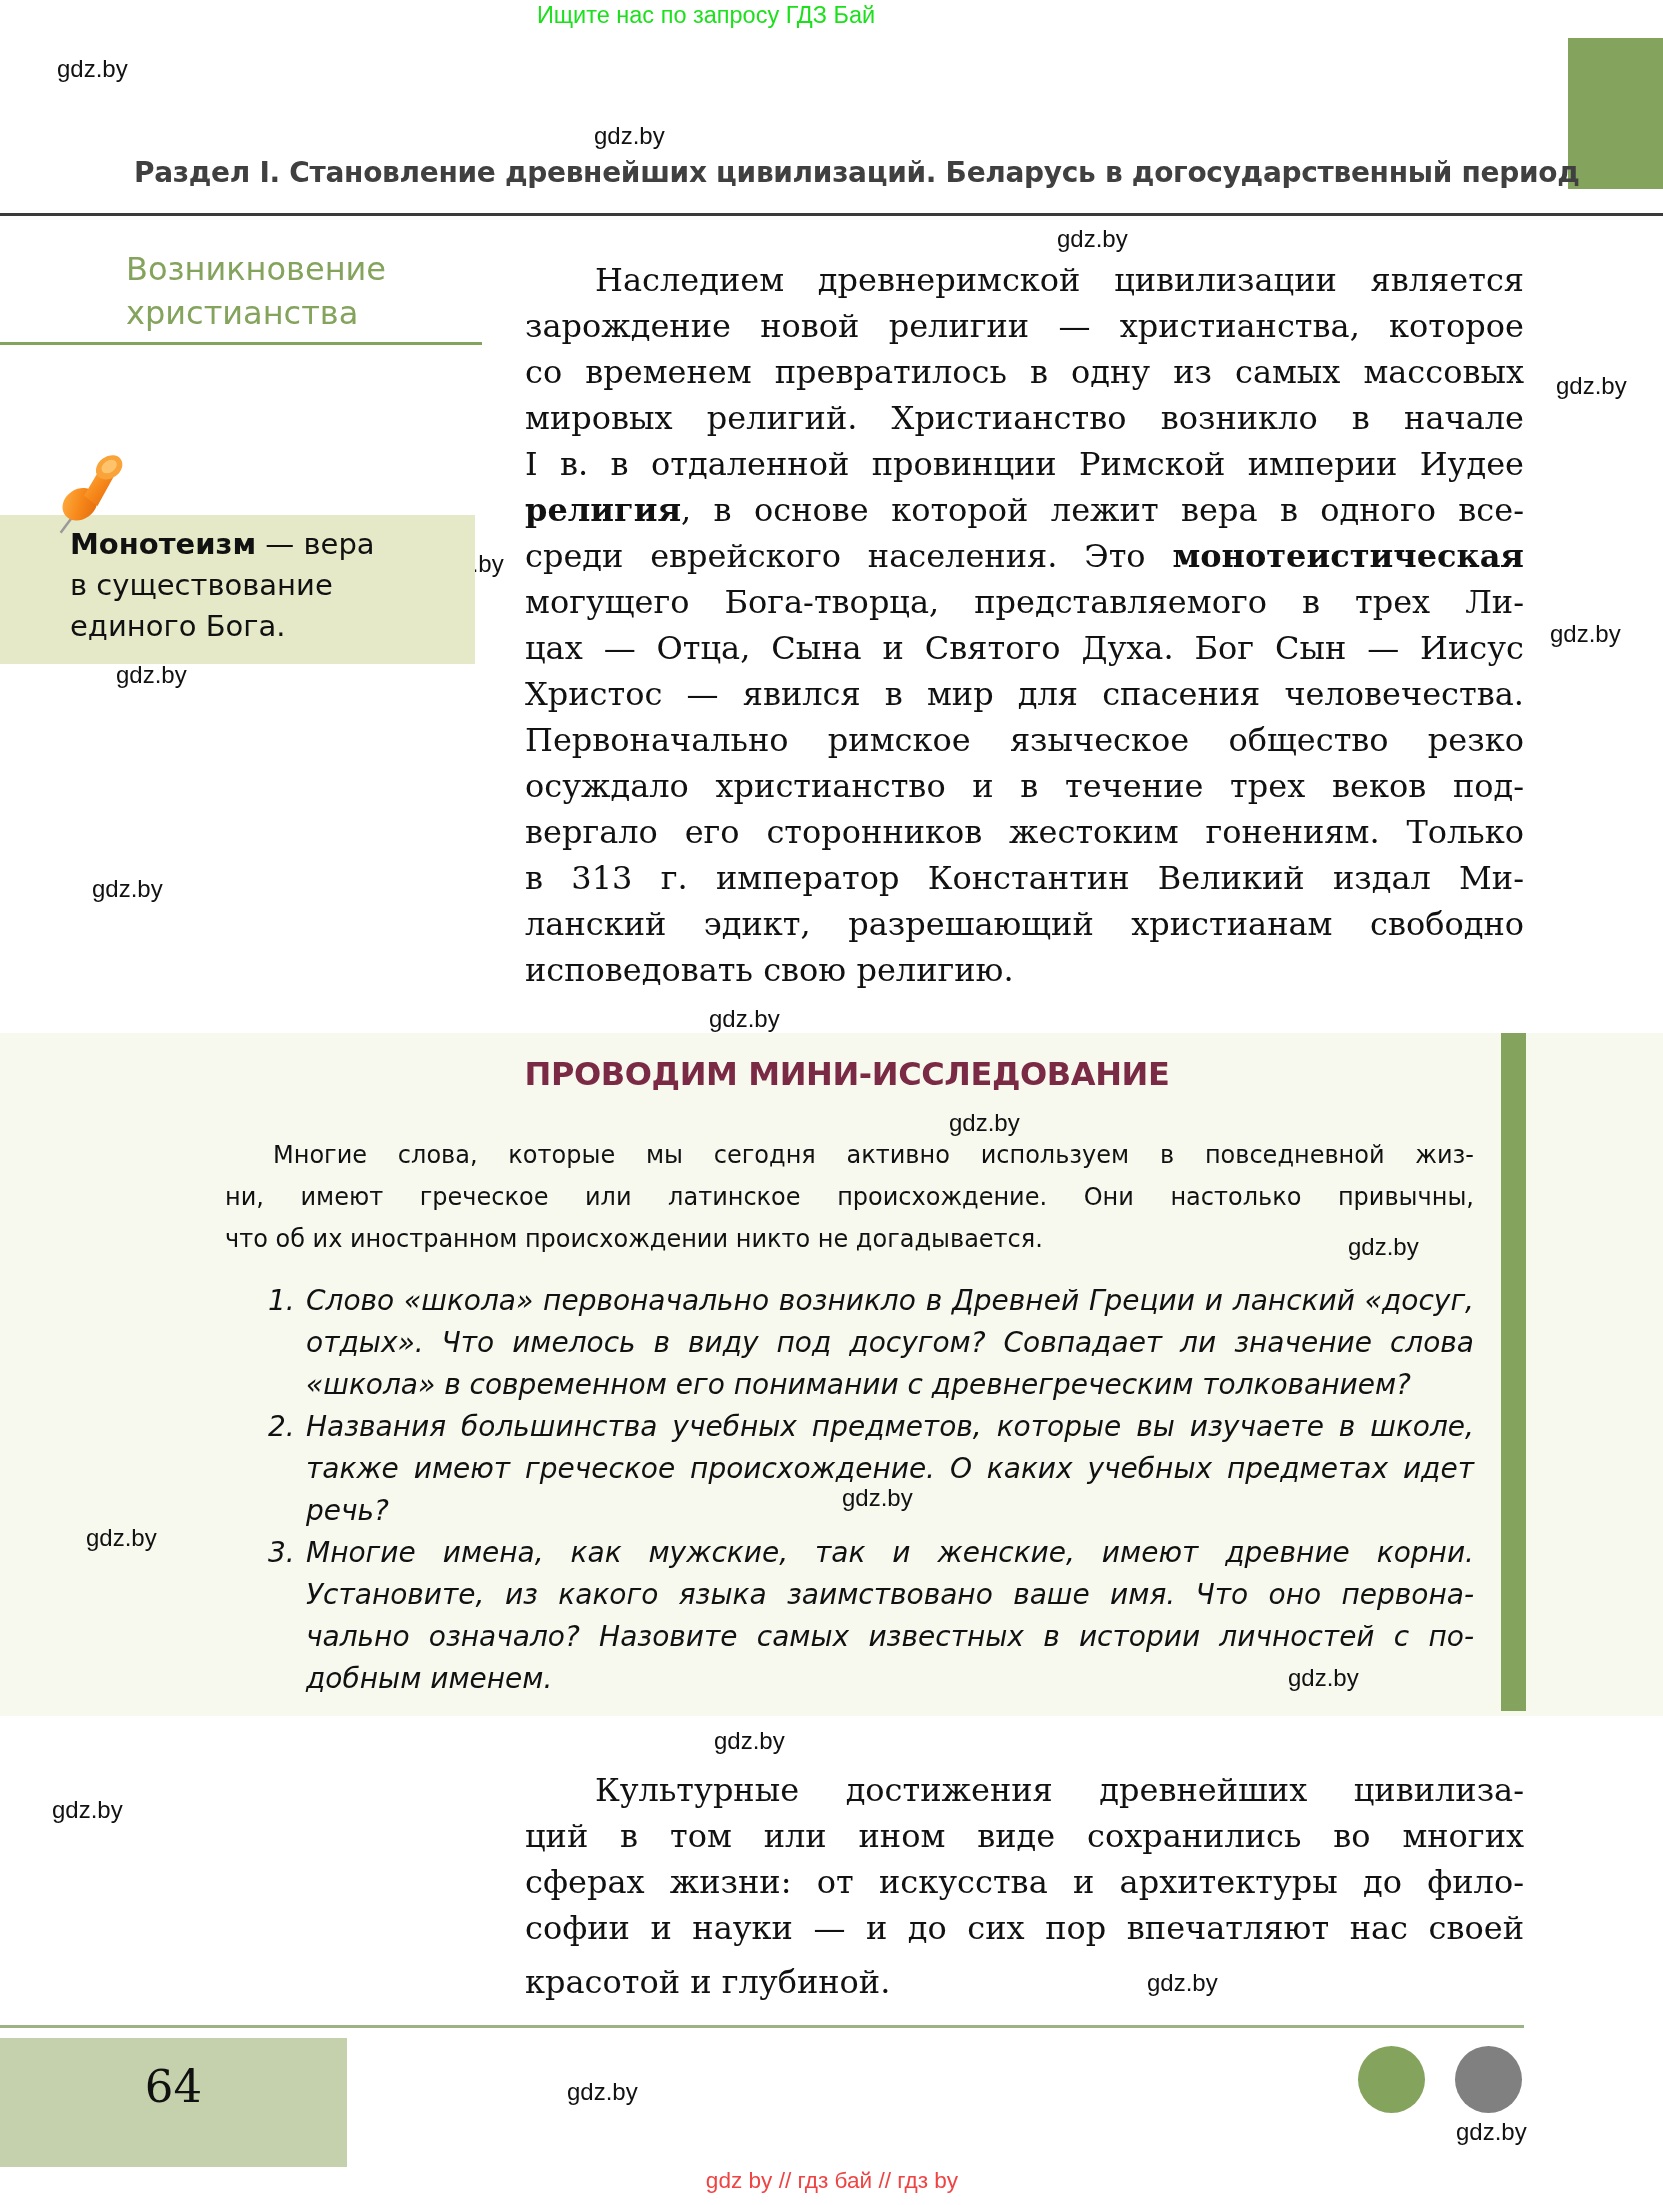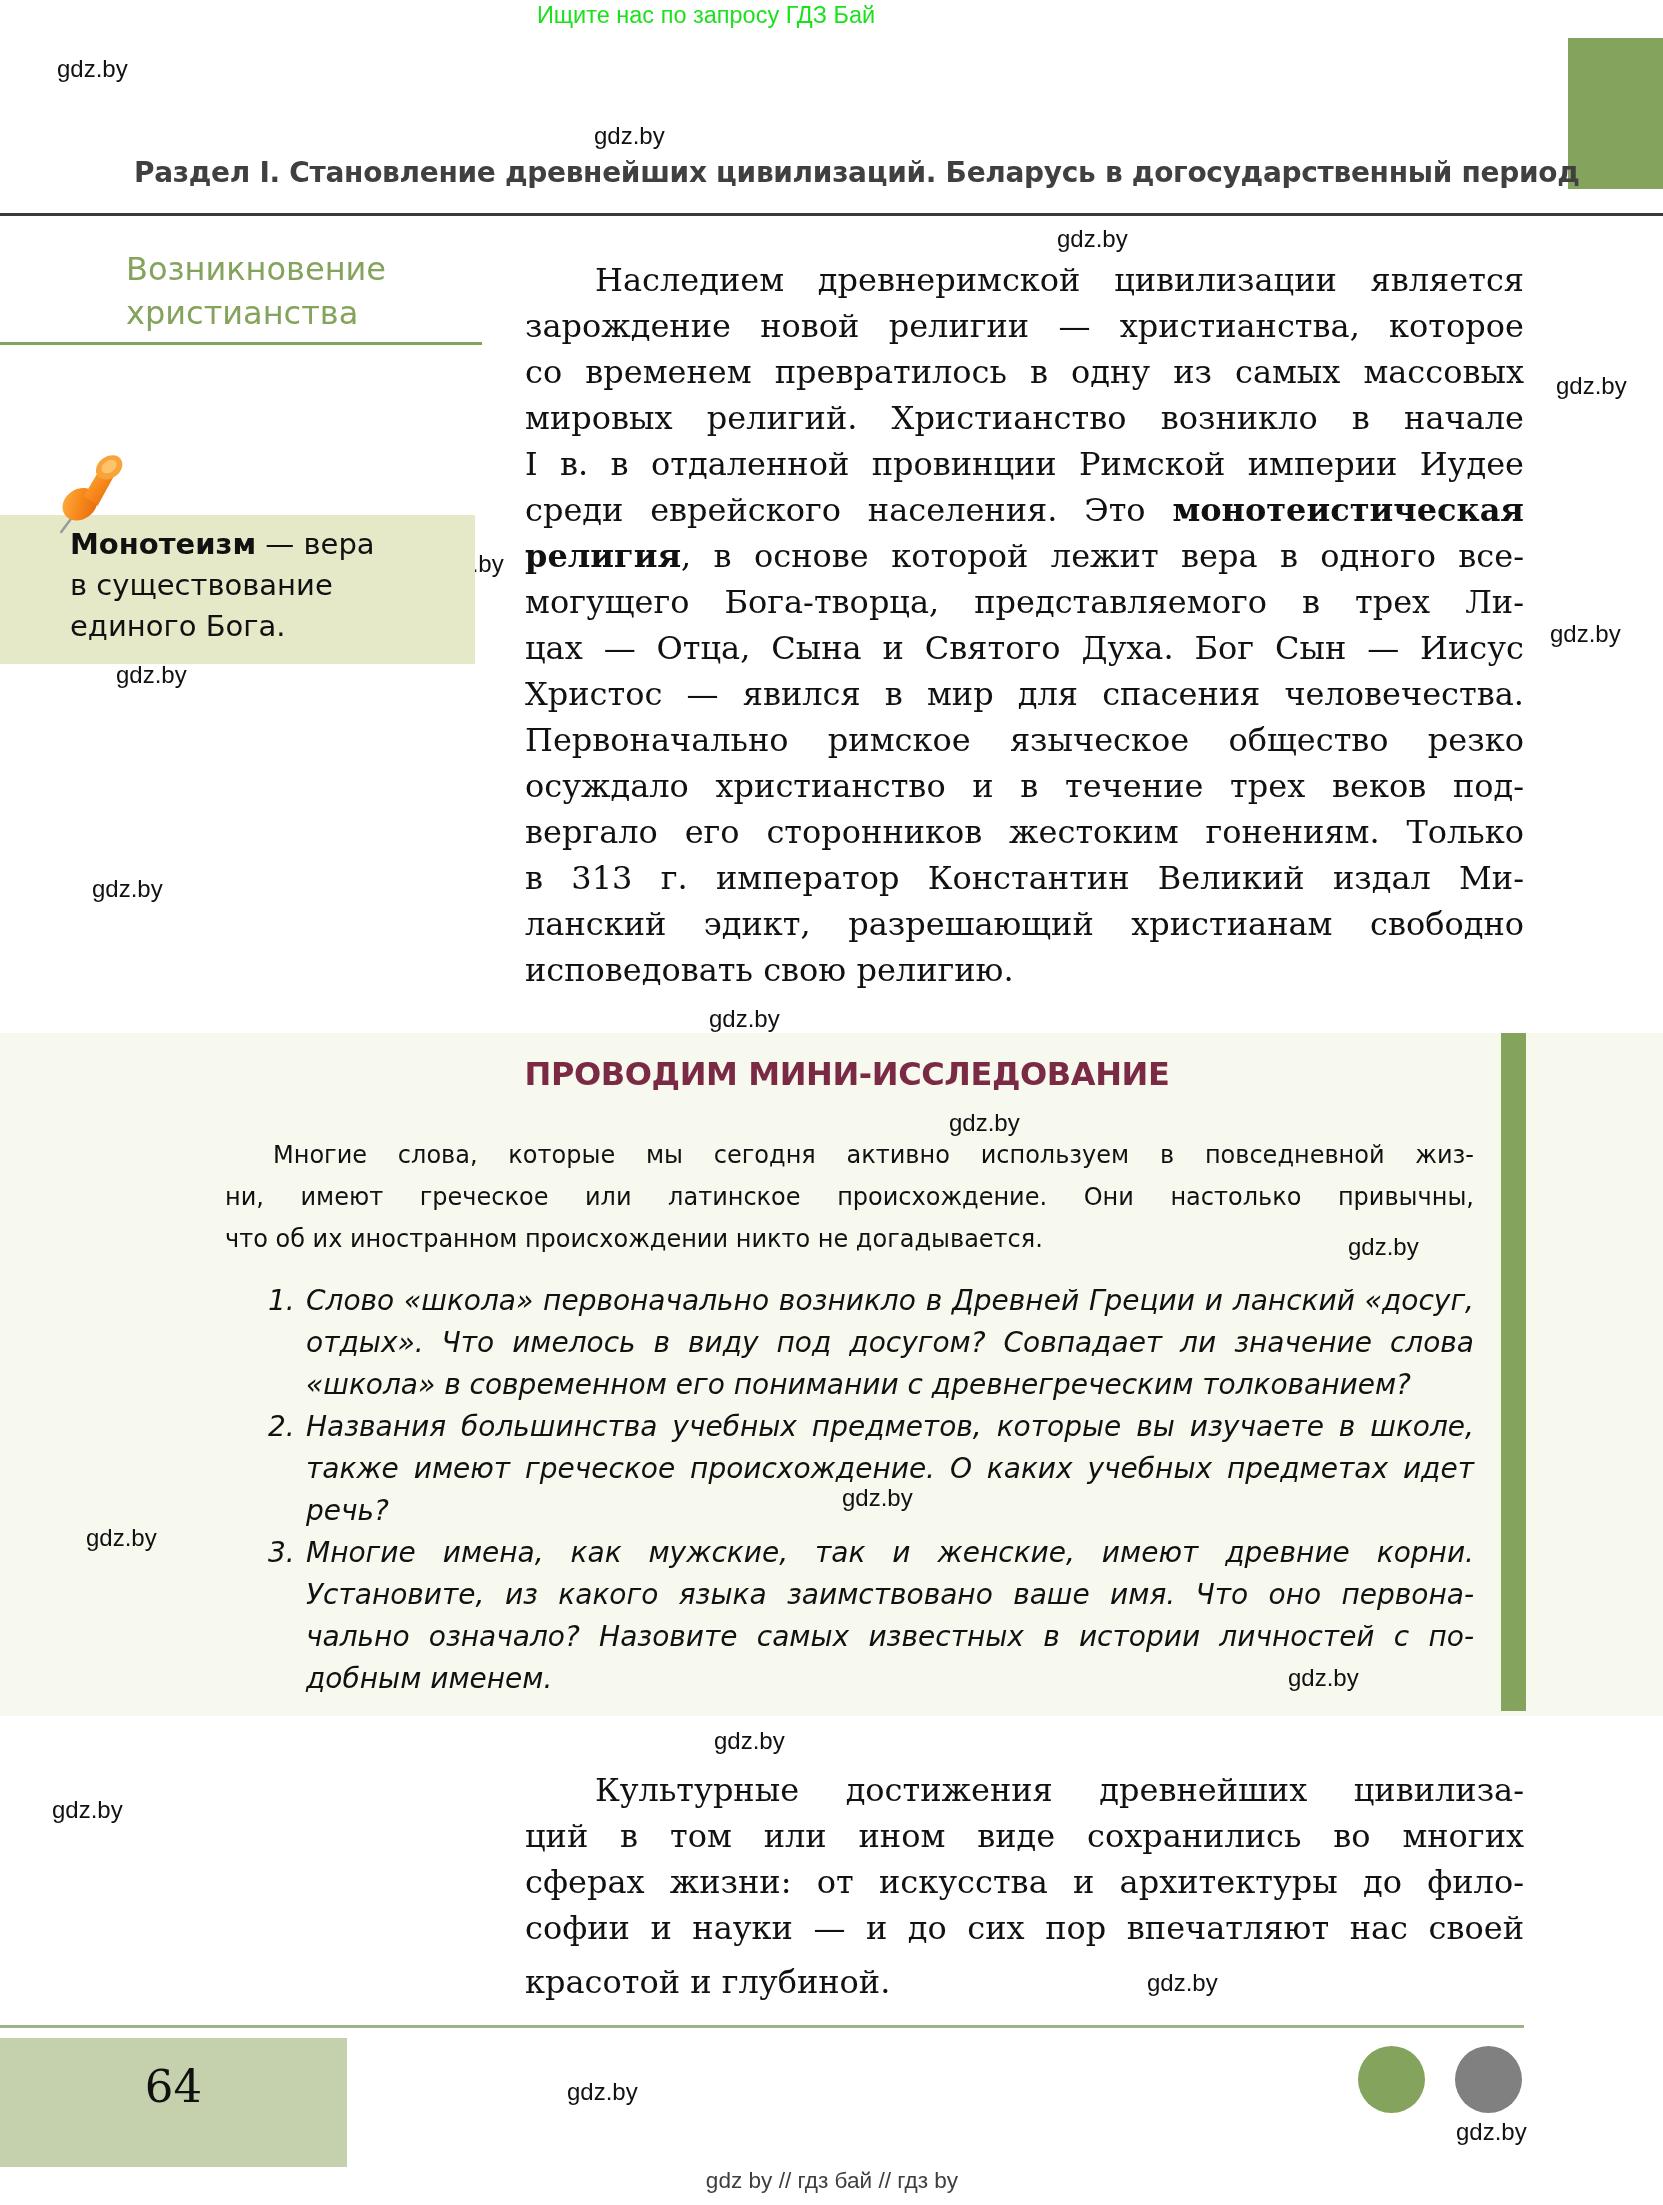--- a/index.html
+++ b/index.html
@@ -53,21 +53,21 @@
   .closing-para .line.last { text-align-last:left;margin-top:8px; }
 
   .footer-rule { left:0; top:2025px; width:1524px; height:3.4px; background:#9db285; }
   .page-box { left:0; top:2038px; width:347px; height:129px; background:#c5d1ad; }
   .page-number { left:0; width:347px; top:2060px; text-align:center; font-family:"DejaVu Serif", serif;
                  font-size:45px; color:#111; }
   .circle { width:67px; height:67px; border-radius:50%; top:2046px; }
   .circle.green { left:1358px; background:#84a35c; }
   .circle.gray { left:1455px; background:#808080; }
   .bottom-banner { left:0; width:1664px; top:2168px; text-align:center; font-family:"Liberation Sans", sans-serif;
-                   font-size:22.6px; color:#404040; }
+                   font-size:22.6px; color:#ef4444; }
 </style>
 </head>
 <body>
 
 <div class="abs top-banner">Ищите нас по запросу ГДЗ Бай</div>
 
 <div class="wm" style="left:57px; top:55px;">gdz.by</div>
 <div class="wm" style="left:594px; top:122px;">gdz.by</div>
 <div class="wm" style="left:1057px; top:225px;">gdz.by</div>
 <div class="wm" style="left:1556px; top:372px;">gdz.by</div>
@@ -107,22 +107,22 @@
   <div>в существование</div>
   <div>единого Бога.</div>
 </div>
 
 <div class="abs main-para">
   <span class="line first">Наследием древнеримской цивилизации является</span>
   <span class="line">зарождение новой религии — христианства, которое</span>
   <span class="line">со временем превратилось в одну из самых массовых</span>
   <span class="line">мировых религий. Христианство возникло в начале</span>
   <span class="line">I в. в отдаленной провинции Римской империи Иудее</span>
+  <span class="line"><b>религия</b><span>, в основе которой лежит вера в одного все-</span></span>
   <span class="line"><span>среди еврейского населения. Это </span><b>монотеистическая</b></span>
-  <span class="line"><b>религия</b><span>, в основе которой лежит вера в одного все-</span></span>
   <span class="line">могущего Бога-творца, представляемого в трех Ли-</span>
   <span class="line">цах — Отца, Сына и Святого Духа. Бог Сын — Иисус</span>
   <span class="line">Христос — явился в мир для спасения человечества.</span>
   <span class="line">Первоначально римское языческое общество резко</span>
   <span class="line">осуждало христианство и в течение трех веков под-</span>
   <span class="line">вергало его сторонников жестоким гонениям. Только</span>
   <span class="line">в 313 г. император Константин Великий издал Ми-</span>
   <span class="line">ланский эдикт, разрешающий христианам свободно</span>
   <span class="line last">исповедовать свою религию.</span>
 </div>

